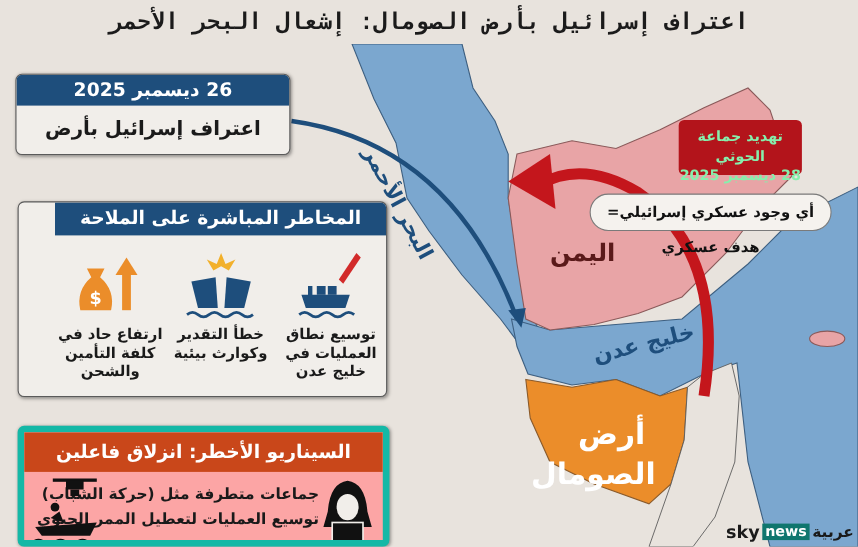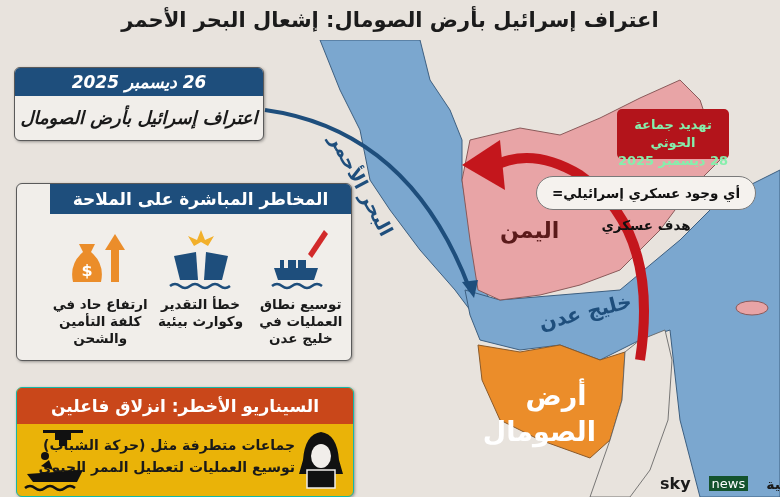--- a/index.html
+++ b/index.html
@@ -8,54 +8,55 @@
     position: relative;
     background: #e8e3dd;
     font-family: "DejaVu Sans", sans-serif;
     direction: rtl;
   }
   .title {
     position: absolute; top: 0; left: 0; width: 780px; height: 40px;
     display: flex; align-items: center; justify-content: center;
     font-size: 21px; font-weight: bold; color: #1b1b1b;
     background: #e8e3dd;
+    font-family: Liberation Mono, monospace;
   }
   .map { position: absolute; left: 0; top: 40px; width: 780px; height: 457px; }
 
   .card { position: absolute; border-radius: 6px; overflow: hidden; box-shadow: 1px 1px 3px rgba(0,0,0,0.35); }
   .card-head { color: #fff; font-weight: bold; text-align: center; }
 
-  .event-card { left: 14px; top: 67px; width: 250px; height: 74px; background: #f1eeea; border: 1px solid #5a5a5a; font-style: italic; }
+  .event-card { left: 14px; top: 67px; width: 250px; height: 74px; background: #f1eeea; border: 1px solid #5a5a5a; }
   .event-card .card-head { background: #1e4e7c; height: 28px; line-height: 28px; font-size: 17px; }
   .event-card .body { height: 44px; line-height: 44px; font-size: 18px; font-weight: bold; text-align: center; color: #1a1a1a; }
 
   .risk-card { left: 16px; top: 183px; width: 336px; height: 178px; background: #f1eeea; border: 1px solid #5a5a5a; padding-left: 33px; }
   .risk-card .card-head { background: #1e4e7c; height: 30px; line-height: 30px; font-size: 17px; }
   .risks { display: flex; flex-direction: row; justify-content: space-around; padding-top: 8px; }
   .risk { width: 100px; text-align: center; }
   .risk .ico { height: 70px; display: flex; align-items: flex-end; justify-content: center; }
   .risk .lbl { font-size: 13.5px; font-weight: bold; color: #1a1a1a; line-height: 17px; margin-top: 4px; }
 
-  .scen-card { left: 16px; top: 387px; width: 338px; height: 110px; background: #eab308; border: 1px solid #14b8a6; }
+  .scen-card { left: 16px; top: 387px; width: 338px; height: 110px; background: #fca5a5; border: 6px solid #14b8a6; }
   .scen-card .card-head { background: #c9471a; height: 36px; line-height: 36px; font-size: 17px; }
   .scen-body { position: relative; height: 74px; }
   .scen-text { position: absolute; right: 58px; top: 10px; font-size: 14px; font-weight: bold; color: #1a1a1a; line-height: 22px; text-align: right; }
 
   .threat-box { position: absolute; left: 617px; top: 109px; width: 112px; height: 50px; background: #b3141b; border-radius: 5px; color: #86efac; font-weight: bold; font-size: 13px; text-align: center; line-height: 18px; padding-top: 7px; }
   .quote-pill { position: absolute; left: 536px; top: 176px; width: 220px; height: 34px; background: #f5f2ee; border: 1.5px solid #7a7a7a; border-radius: 18px; font-size: 13.5px; font-weight: bold; color: #111; text-align: center; line-height: 32px; }
 
   .map-label { position: absolute; font-weight: bold; white-space: nowrap; }
   .lbl-yemen { left: 500px; top: 218px; font-size: 22px; color: #5a1a1a; }
   .lbl-aden { left: 538px; top: 300px; font-size: 20px; color: #1e4e7c; transform: rotate(-14deg); }
   .lbl-red { left: 345px; top: 130px; font-size: 19px; color: #1e4e7c; transform: rotate(62deg); transform-origin: left top; }
   .lbl-somali { left: 516px; top: 378px; font-size: 27px; color: #fff; text-align: center; line-height: 36px; white-space: normal; width: 80px; }
 
   .logo { position: absolute; left: 660px; top: 474px; display: flex; align-items: center; direction: ltr; font-weight: bold; }
   .logo .sky { font-size: 16px; color: #1a1a1a; }
-  .logo .news { font-size: 13px; color: #fff; background: #14532d; padding: 0 3px; margin: 0 18px; font-weight: normal; }
+  .logo .news { font-size: 13px; color: #fff; background: #0f766e; padding: 0 3px; margin: 0 2px; font-weight: bold; }
   .logo .ar { font-size: 14px; color: #1a1a1a; }
 </style>
 </head>
 <body>
 
 <div class="title">اعتراف إسرائيل بأرض الصومال: إشعال البحر الأحمر</div>
 
 <svg class="map" viewBox="0 40 780 457" preserveAspectRatio="none">
 
   <rect x="0" y="40" width="780" height="457" fill="#e8e3dd"></rect>

